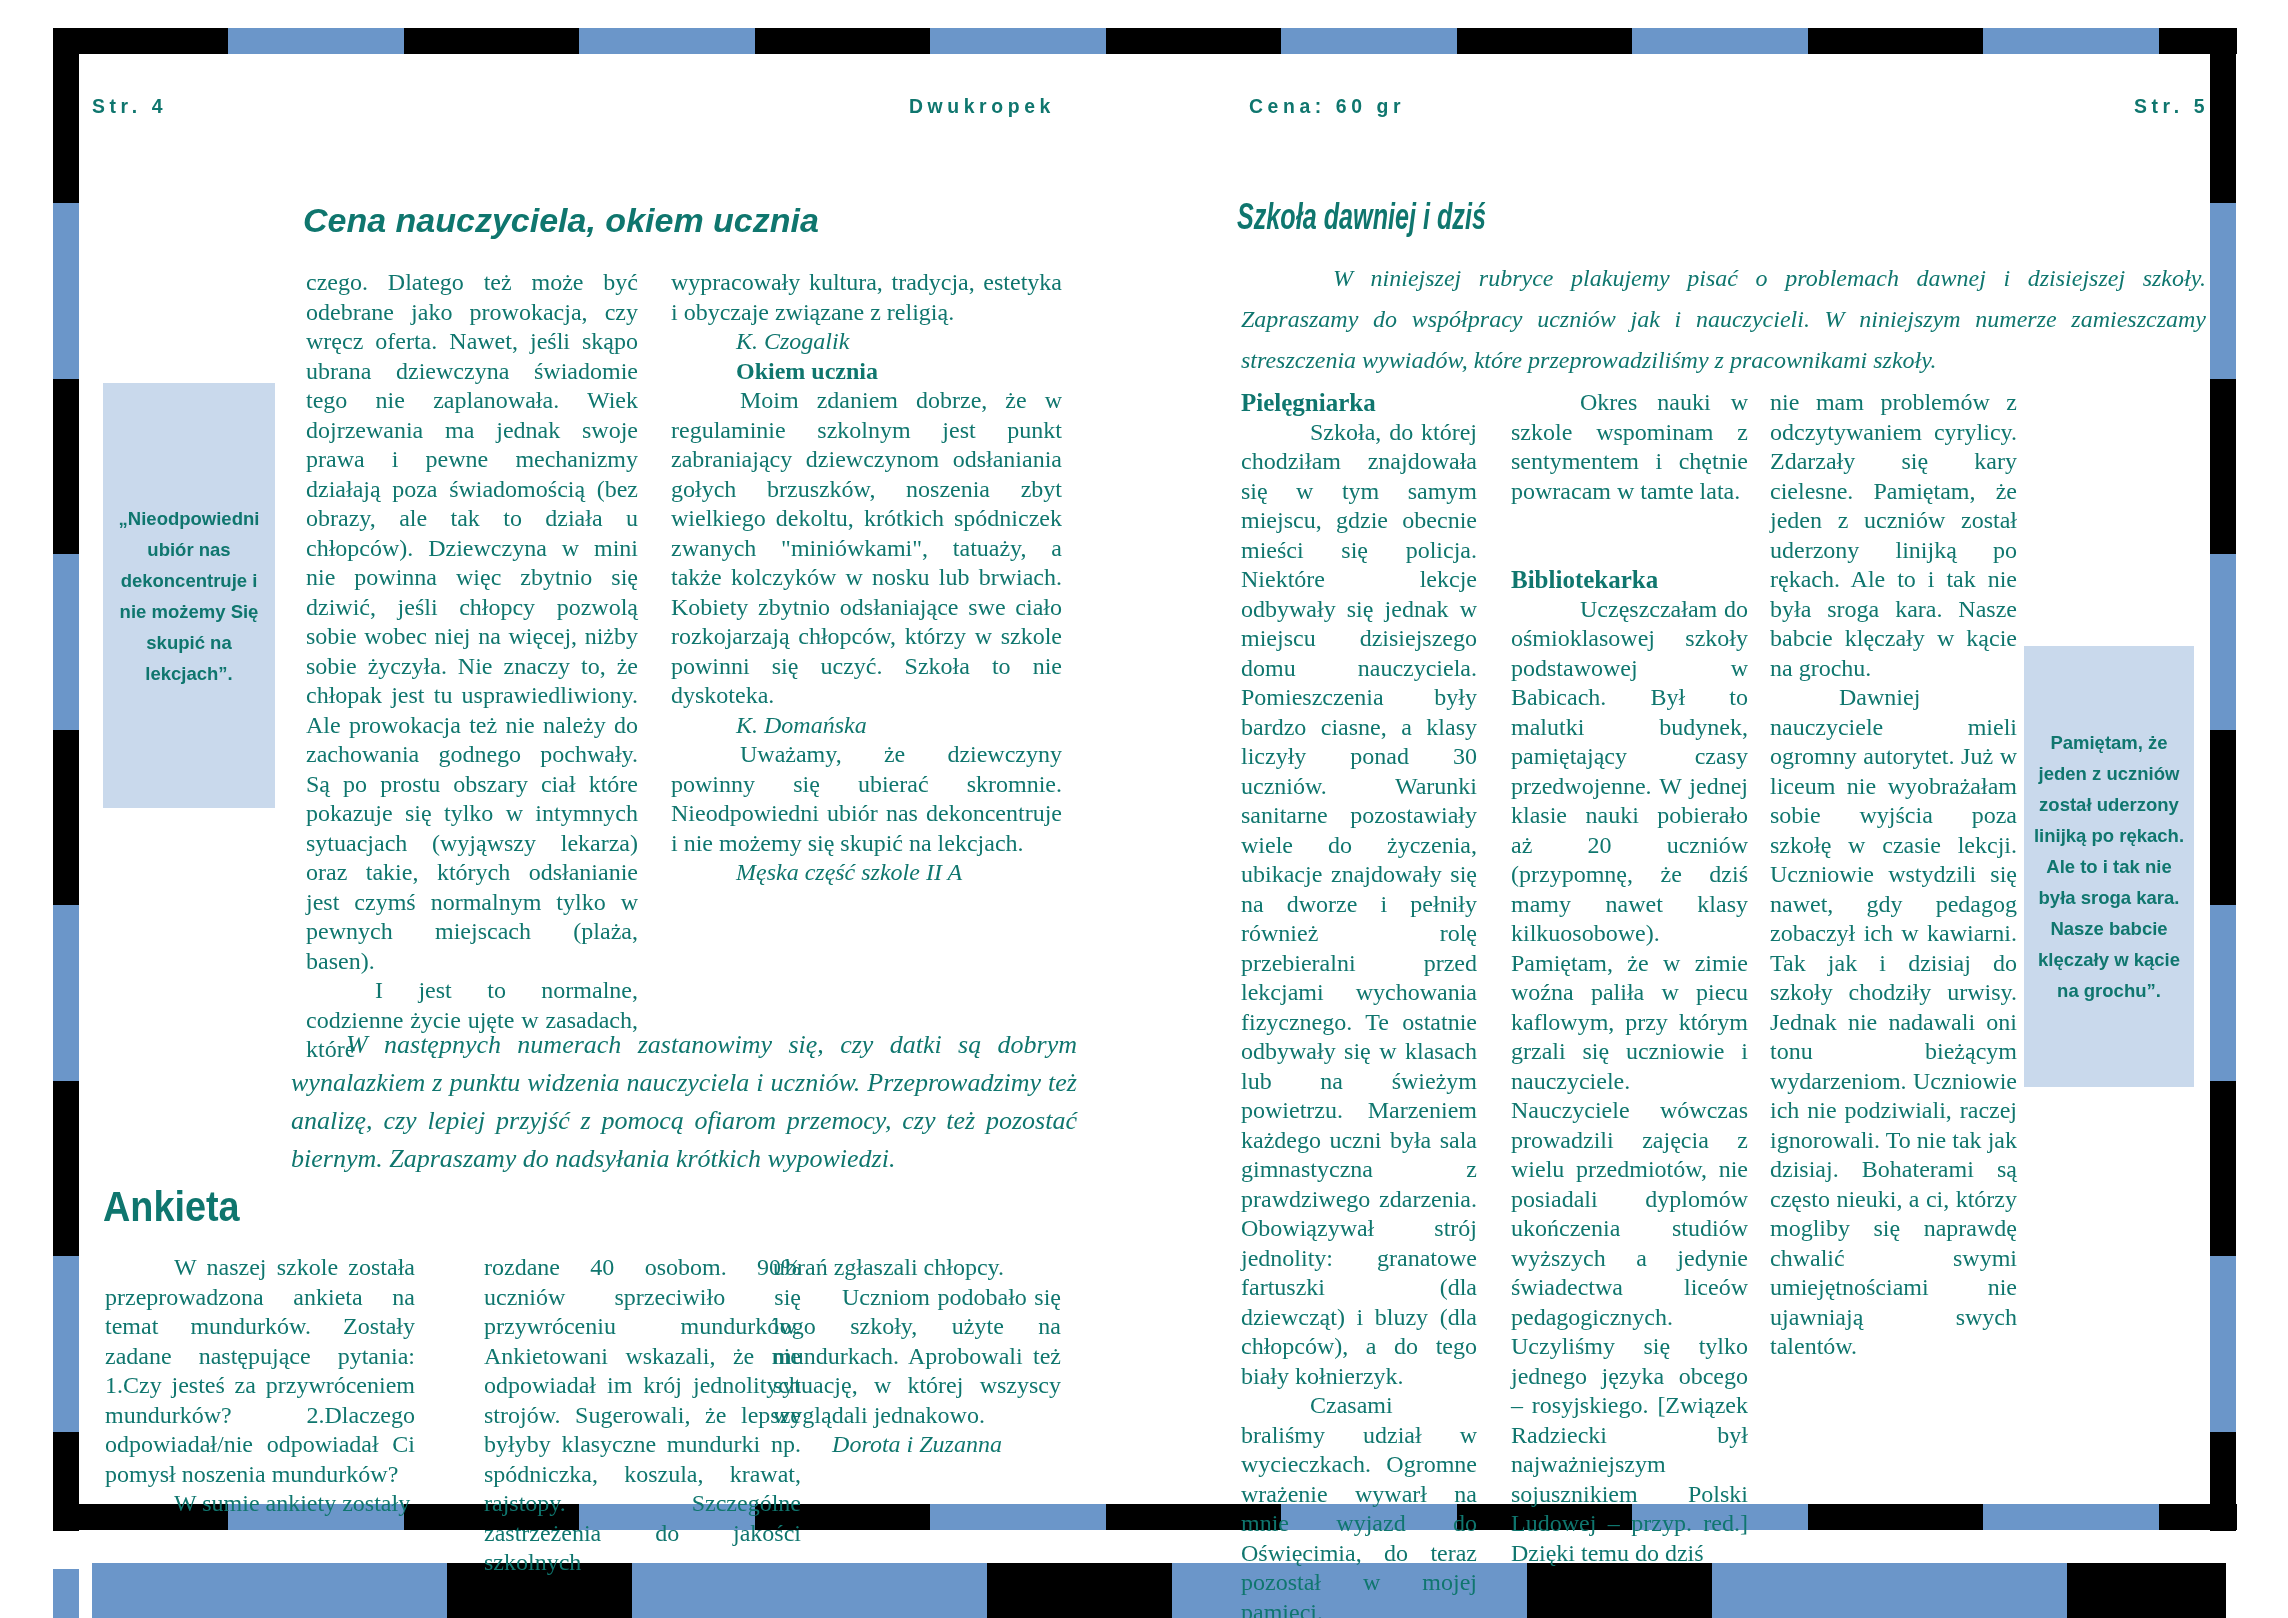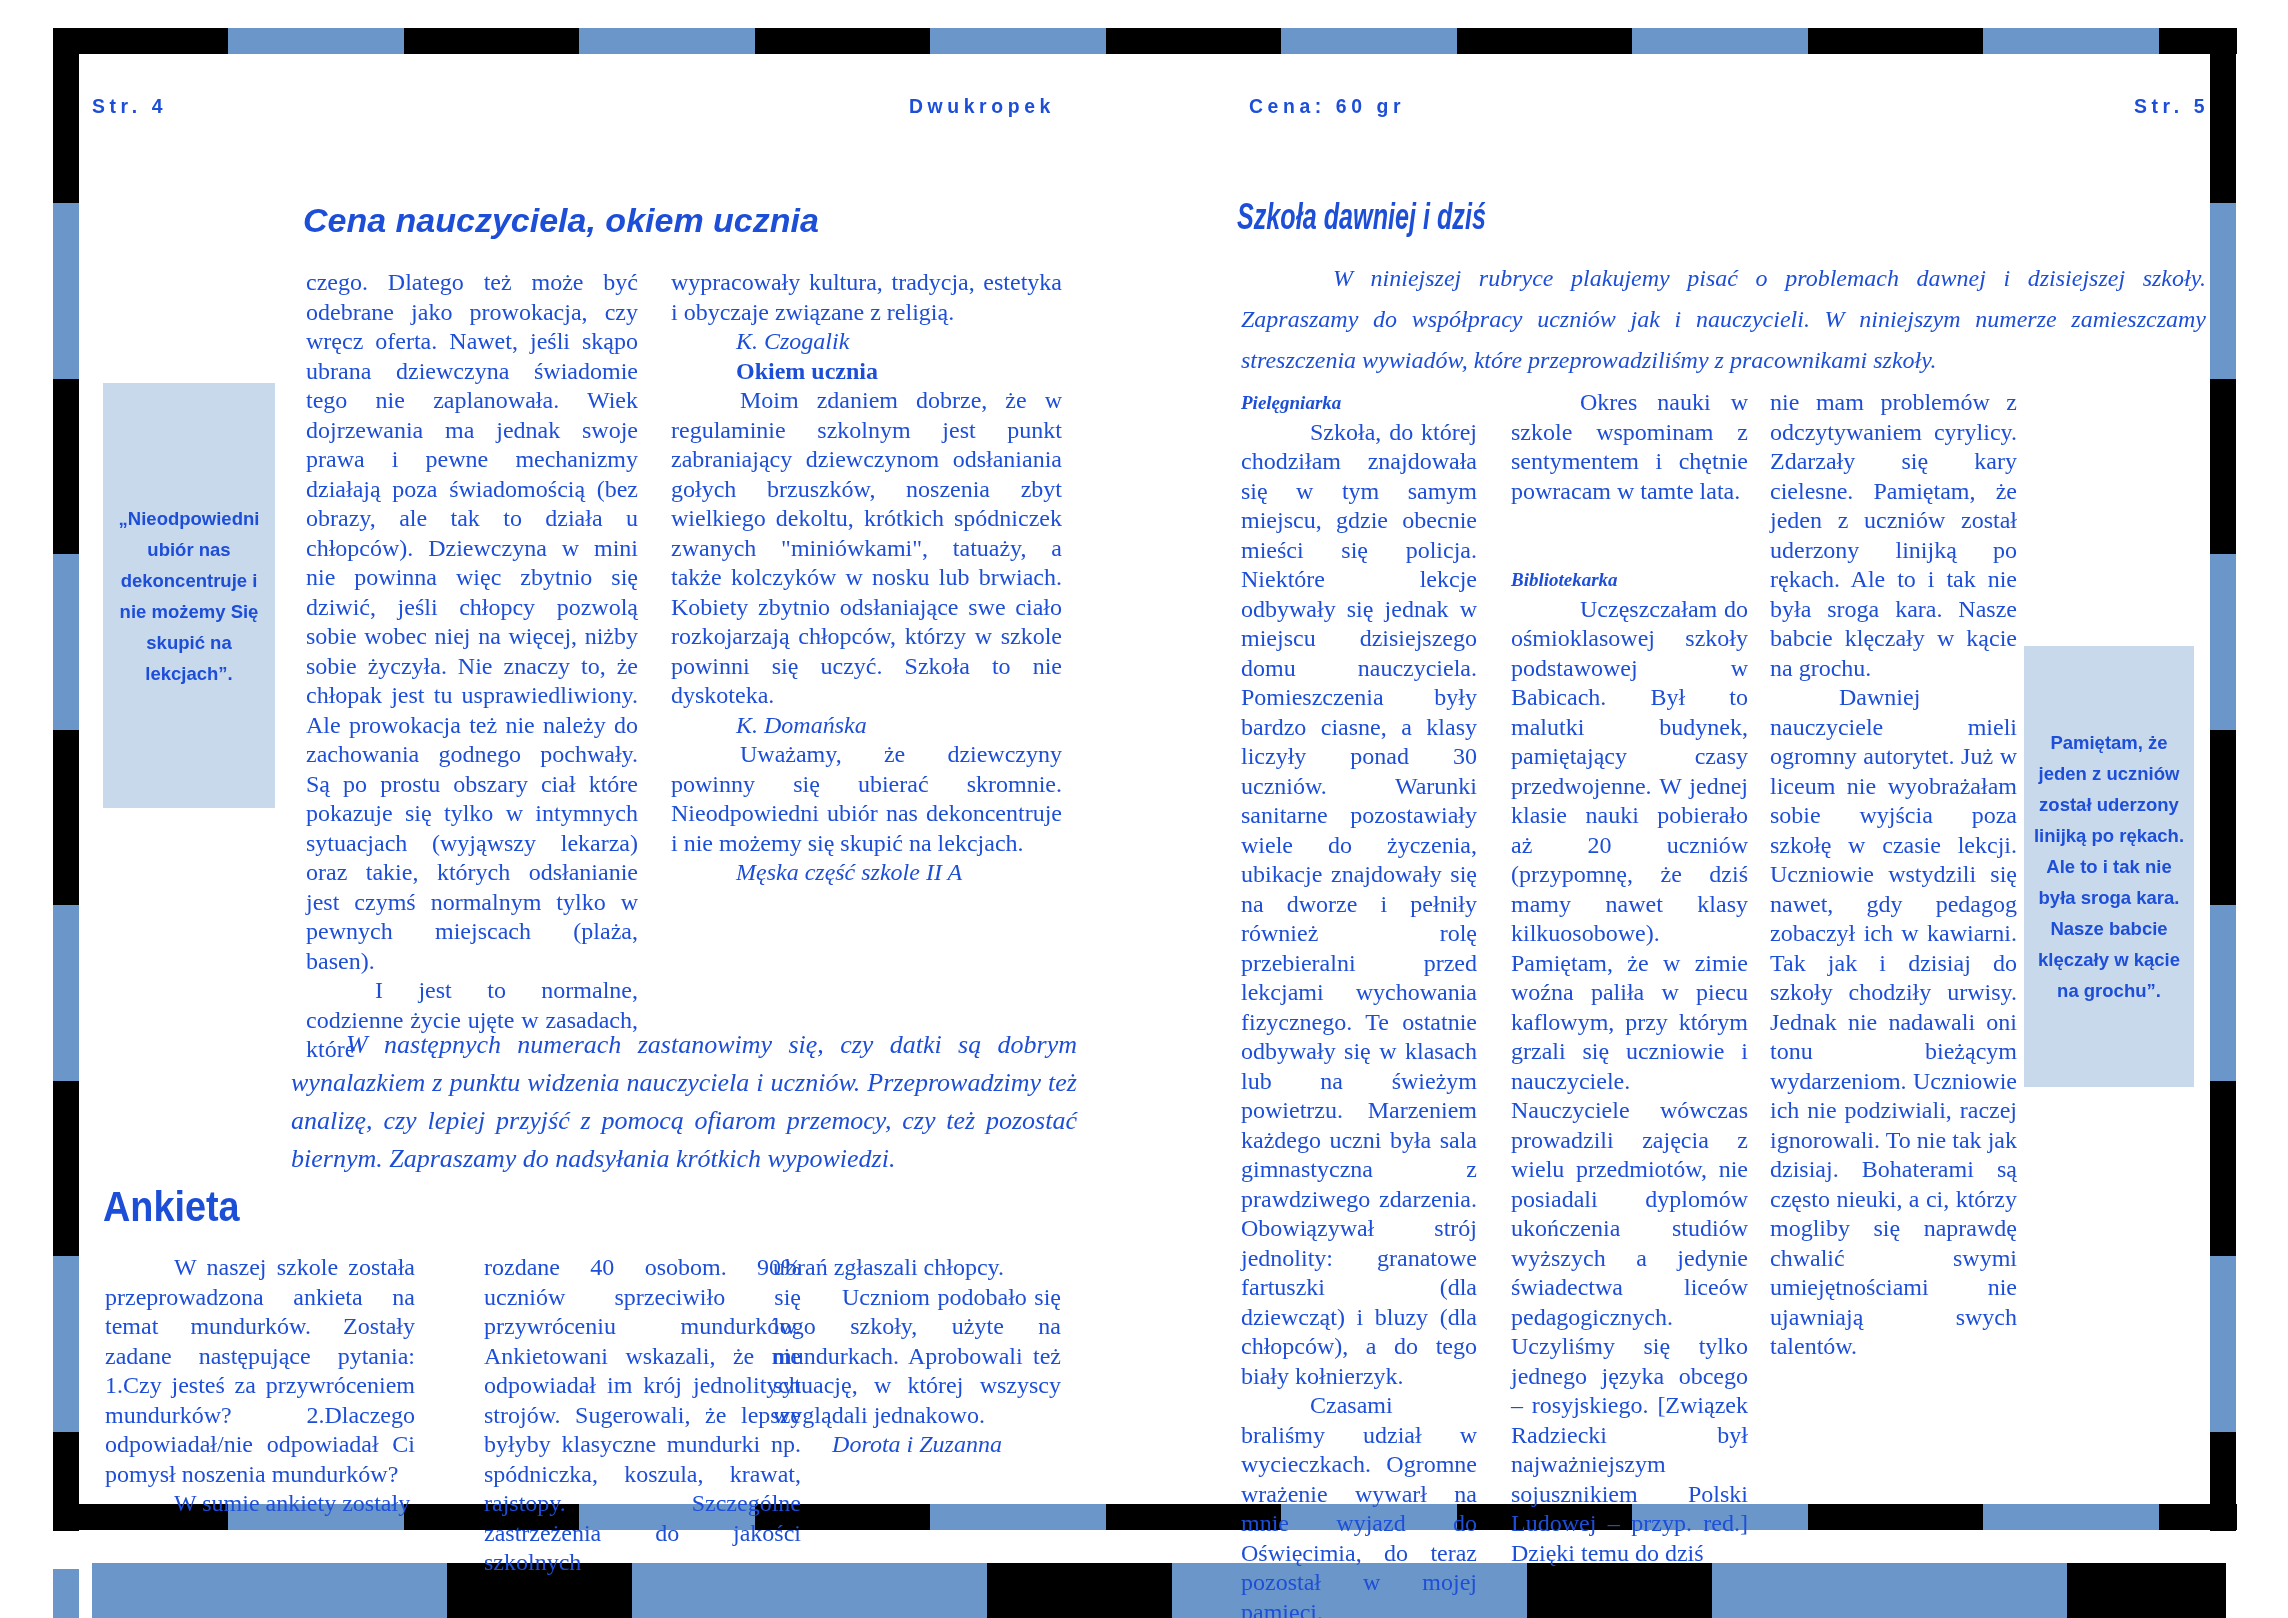--- a/index.html
+++ b/index.html
@@ -1,17 +1,17 @@
 <!DOCTYPE html>
 <html style="font-size:14.8px"><head>
 <meta charset="utf-8">
 <style>
   html,body{margin:0;padding:0;background:#ffffff;}
   .sheet{position:relative;width:2289px;height:1619px;background:#ffffff;overflow:hidden;
-         font-family:"Liberation Serif",serif;color:#1d4ed8;}
+         font-family:"Liberation Serif",serif;color:#0f766e;}
 
   
   .bar-h{position:absolute;height:26px;background:repeating-linear-gradient(90deg,#000 0 175px,#6b96c9 175px 351px);}
   .bar-v{position:absolute;width:26px;background:repeating-linear-gradient(180deg,#000 0 175px,#6b96c9 175px 351px);}
   .bar-top{left:53px;top:28px;width:2184px;}
   .bar-bottom{left:53px;top:1504px;width:2184px;}
   .bar-left{left:53px;top:28px;height:1503px;}
   .bar-right{left:2210px;top:28px;height:1503px;}
   .band-bottom{position:absolute;left:92px;top:1563px;width:2134px;height:55px;
          background:repeating-linear-gradient(90deg,#6b96c9 0 355px,#000 355px 540px);}
@@ -29,21 +29,21 @@
   .ankieta-title{position:absolute;left:103px;top:1183px;font-family:"Liberation Sans",sans-serif;
              font-weight:bold;font-size:42px;transform:scaleX(0.9);transform-origin:left top;}
 
   
   .col{position:absolute;font-size:24px;line-height:29.5px;text-align:justify;}
   .col p{margin:0;}
   .ind{text-indent:69px;}
   .sig{font-style:italic;padding-left:65px;text-align:left;}
   .sig-center{font-style:italic;text-align:center;}
   .subhead-bold{font-weight:bold;padding-left:65px;}
-  .colhead{font-weight:bold;font-style:italic;font-size:19px;}
+  .colhead{font-weight:bold;font-size:25px;}
   .gap2{height:59px;}
   .italic-block{position:absolute;font-style:italic;text-align:justify;}
 
   
   .pqbox{position:absolute;display:flex;flex-direction:row;}
   .pq-dome{height:89px;background:#6d9ccd;border-radius:50% 50% 0 0/100% 100% 0 0;}
   .pq-bar{height:12px;background:#000;}
   .pq-body{flex:1;background:#c9d9ec;display:flex;align-items:center;justify-content:center;
            text-align:center;font-family:"Liberation Sans",sans-serif;font-weight:bold;
            font-size:18.5px;line-height:31px;padding:9.2px 7.4px;box-sizing:border-box;}

